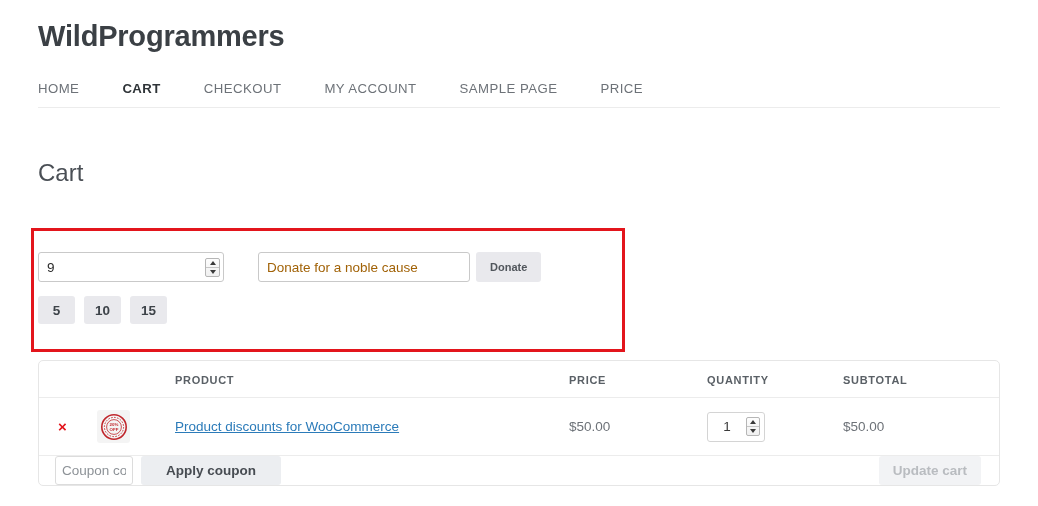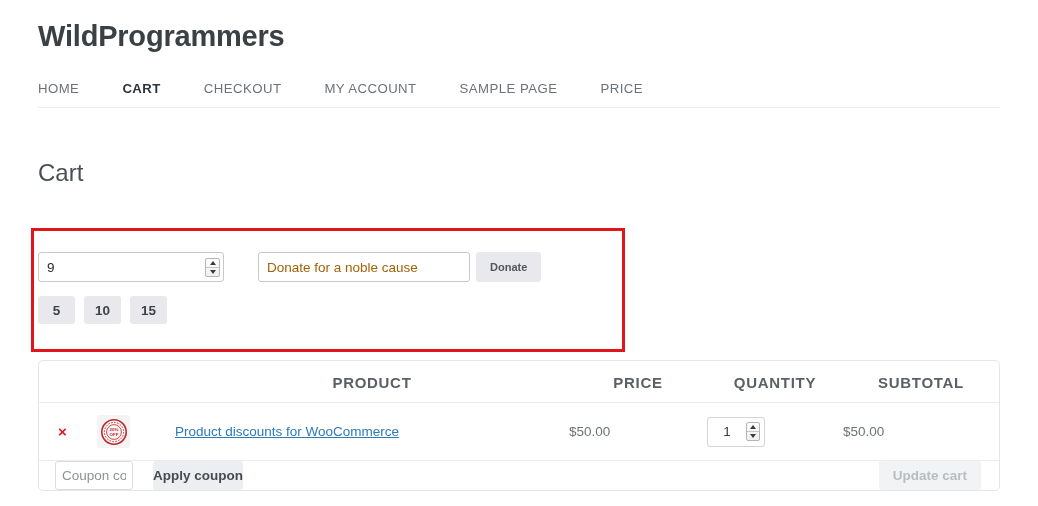--- a/index.html
+++ b/index.html
@@ -218,25 +218,25 @@
     box-sizing: border-box;
     background: #fff;
     overflow: hidden;
   }
   table.cart {
     width: 100%;
     border-collapse: collapse;
     table-layout: fixed;
   }
   table.cart th {
-    font-size: 15px;
+    font-size: 11px;
     font-weight: bold;
     color: #5a6066;
     letter-spacing: 0.7px;
-    text-align: center;
+    text-align: left;
     padding: 13px 0 11px 0;
     border-bottom: 1px solid #ececec;
   }
   table.cart td {
     padding: 0;
     border-bottom: 1px solid #ececec;
     font-size: 13.5px;
     color: #6d7278;
     vertical-align: middle;
   }
@@ -324,23 +324,23 @@
     border-radius: 3px;
     background: #fff;
     font-family: "Liberation Sans", sans-serif;
     font-size: 13.5px;
     color: #333;
     padding: 0 6px;
     outline: none;
   }
   .coupon-input::placeholder { color: #8d9297; }
   .apply-btn {
-    margin-left: 20px;
+    margin-left: 8px;
     height: 29px;
-    padding: 0 0;
+    padding: 0 25px;
     border: none;
     border-radius: 3px;
     background: #eceef1;
     color: #474c52;
     font-family: "Liberation Sans", sans-serif;
     font-size: 13.5px;
     font-weight: bold;
     cursor: pointer;
   }
   .update-btn {

